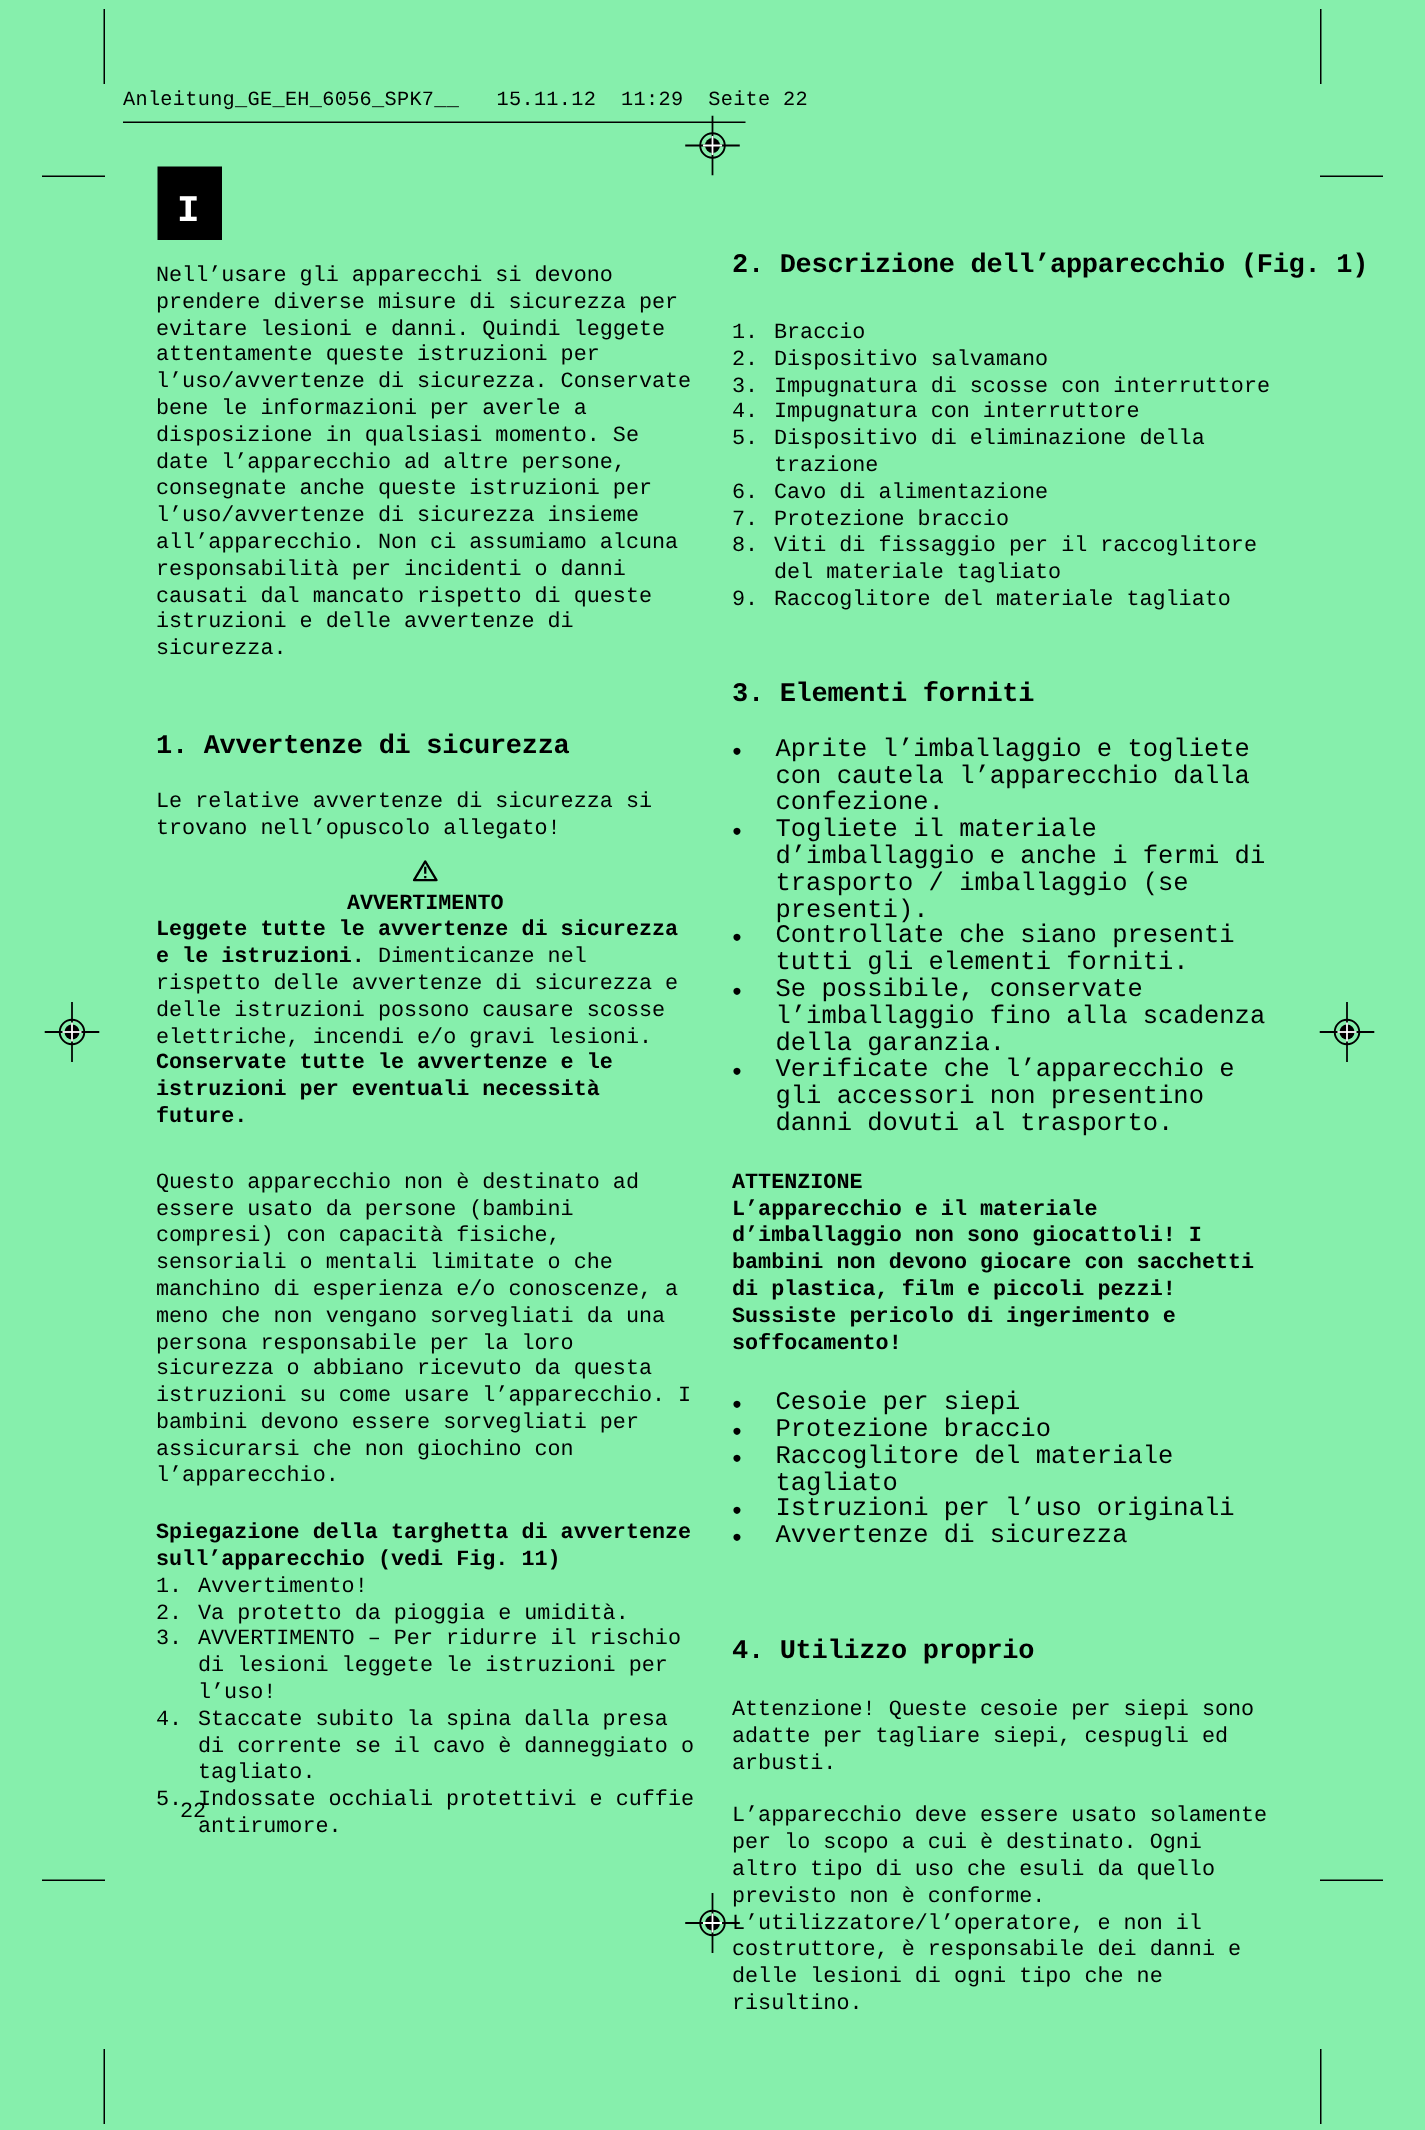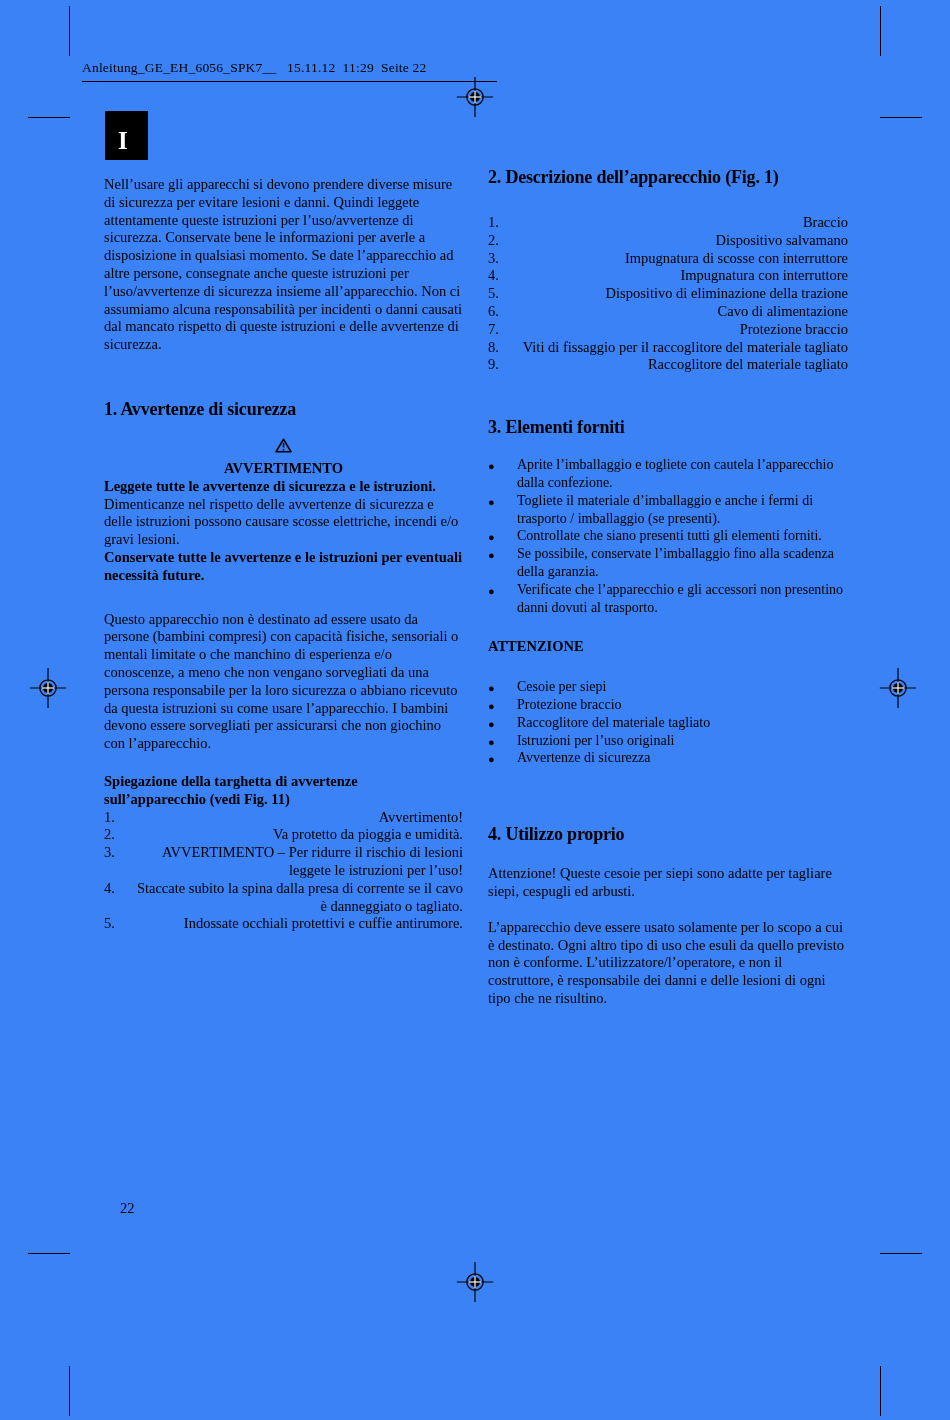--- a/index.html
+++ b/index.html
@@ -1,19 +1,19 @@
 <!DOCTYPE html>
 <html><head>
 <meta charset="utf-8">
 <style>
   * { margin:0; padding:0; box-sizing:border-box; }
   html,body { background:#fff; }
   .page {
-    position:relative; width:950px; height:1420px; background:#3b82f6;
-    font-family:Liberation Serif, serif; color:#000;
+    position:relative; width:950px; height:1420px; background:#86efac;
+    font-family:Liberation Mono, monospace; color:#000;
     overflow:hidden;
   }
   .crop { position:absolute; background:#000; }
   .crop.v { width:1px; }
   .crop.h { height:1px; }
   .regmark { position:absolute; width:40px; height:40px; }
   .print-header {
     position:absolute; left:82px; top:60px; font-size:13.5px; white-space:pre;
     letter-spacing:0.2px;
   }
@@ -25,25 +25,25 @@
   }
   .lang-box span { color:#fff; font-size:25px; font-weight:bold; line-height:1; }
   .col { position:absolute; }
   .col.left  { left:104px; top:176px; width:359px; }
   .col.right { left:488px; top:166px; width:360px; }
   .body { font-size:14.5px; line-height:17.8px; }
   .bold { font-weight:bold; }
   .h2 { font-size:18px; font-weight:bold; line-height:22px; white-space:nowrap; letter-spacing:-0.2px; }
   .icon-row { display:flex; align-items:center; gap:7px; }
   .icon-row .wicon { flex:0 0 auto; display:inline-flex; }
-  ol.num { list-style:none; counter-reset:n;text-align:right; }
+  ol.num { list-style:none; counter-reset:n; }
   ol.num li { counter-increment:n; position:relative; padding-left:28px; font-size:14.5px; line-height:17.8px; }
   ol.num li::before { content:counter(n) "."; position:absolute; left:0; }
   ul.dot { list-style:none; }
-  ul.dot li { position:relative; padding-left:29px; font-size:14px; line-height:17.8px; }
+  ul.dot li { position:relative; padding-left:29px; font-size:17px; line-height:17.8px; }
   ul.dot li::before { content:"\25CF"; position:absolute; left:0; top:2px; font-size:11px; }
   .mt10 { margin-top:10px;flex-direction:column; }
   .mt18 { margin-top:18px; }
   .mt20 { margin-top:20px; }
   .mt22 { margin-top:22px; }
   .mt26 { margin-top:26px; }
   .mt40 { margin-top:56px; }
   .mt42 { margin-top:42px; }
   .mt44 { margin-top:44px; }
   .mb18 { margin-bottom:18px; }
@@ -103,20 +103,21 @@
   <div class="lang-box">
     <span>I</span>
   </div>
 
   <div class="col left">
 
     <p class="body">Nell’usare gli apparecchi si devono prendere diverse misure di sicurezza per evitare lesioni e danni. Quindi leggete attentamente queste istruzioni per l’uso/avvertenze di sicurezza. Conservate bene le informazioni per averle a disposizione in qualsiasi momento. Se date l’apparecchio ad altre persone, consegnate anche queste istruzioni per l’uso/avvertenze di sicurezza insieme all’apparecchio. Non ci assumiamo alcuna responsabilità per incidenti o danni causati dal mancato rispetto di queste istruzioni e delle avvertenze di sicurezza.</p>
 
     <h2 class="h2 mt44 mb18">1. Avvertenze di sicurezza</h2>
 
+    <p class="body">Le relative avvertenze di sicurezza si trovano nell’opuscolo allegato!</p>
 
     <div class="icon-row body bold mt10">
       <span class="wicon">
         <svg width="17" height="15" viewBox="0 0 20 18">
             <path d="M10 1.5 L19 16.5 L1 16.5 Z" fill="none" stroke="#000" stroke-width="1.8" stroke-linejoin="round"></path>
             <rect x="9.1" y="5.8" width="1.8" height="5.6" fill="#000"></rect>
             <rect x="9.1" y="13.2" width="1.8" height="1.8" fill="#000"></rect>
           </svg>
       </span>
       <span>AVVERTIMENTO</span>
@@ -158,20 +159,21 @@
     <h2 class="h2 mt42 mb18">3. Elementi forniti</h2>
     <ul class="dot">
         <li>Aprite l’imballaggio e togliete con cautela l’apparecchio dalla confezione.</li>
         <li>Togliete il materiale d’imballaggio e anche i fermi di trasporto / imballaggio (se presenti).</li>
         <li>Controllate che siano presenti tutti gli elementi forniti.</li>
         <li>Se possibile, conservate l’imballaggio fino alla scadenza della garanzia.</li>
         <li>Verificate che l’apparecchio e gli accessori non presentino danni dovuti al trasporto.</li>
       </ul>
 
     <p class="body bold mt22">ATTENZIONE</p>
+    <p class="body bold">L’apparecchio e il materiale d’imballaggio non sono giocattoli! I bambini non devono giocare con sacchetti di plastica, film e piccoli pezzi! Sussiste pericolo di ingerimento e soffocamento!</p>
 
     <ul class="dot mt22">
         <li>Cesoie per siepi</li>
         <li>Protezione braccio</li>
         <li>Raccoglitore del materiale tagliato</li>
         <li>Istruzioni per l’uso originali</li>
         <li>Avvertenze di sicurezza</li>
       </ul>
 
     <h2 class="h2 mt40 mb20">4. Utilizzo proprio</h2>

